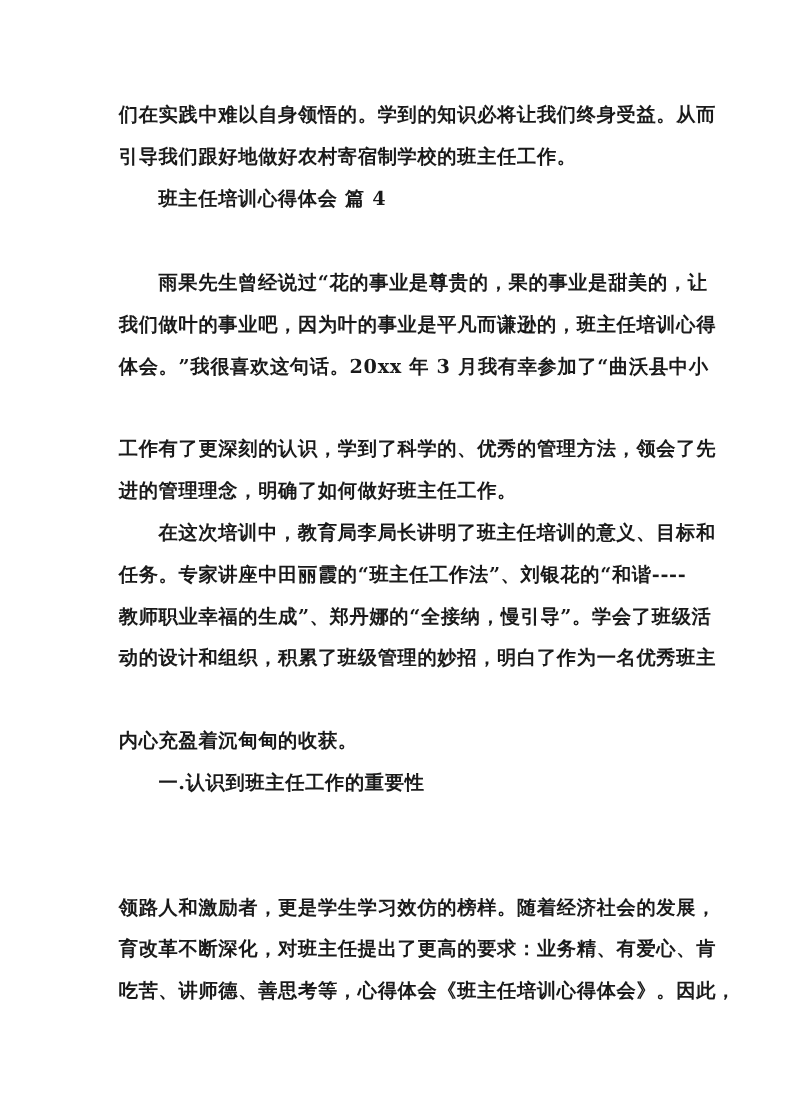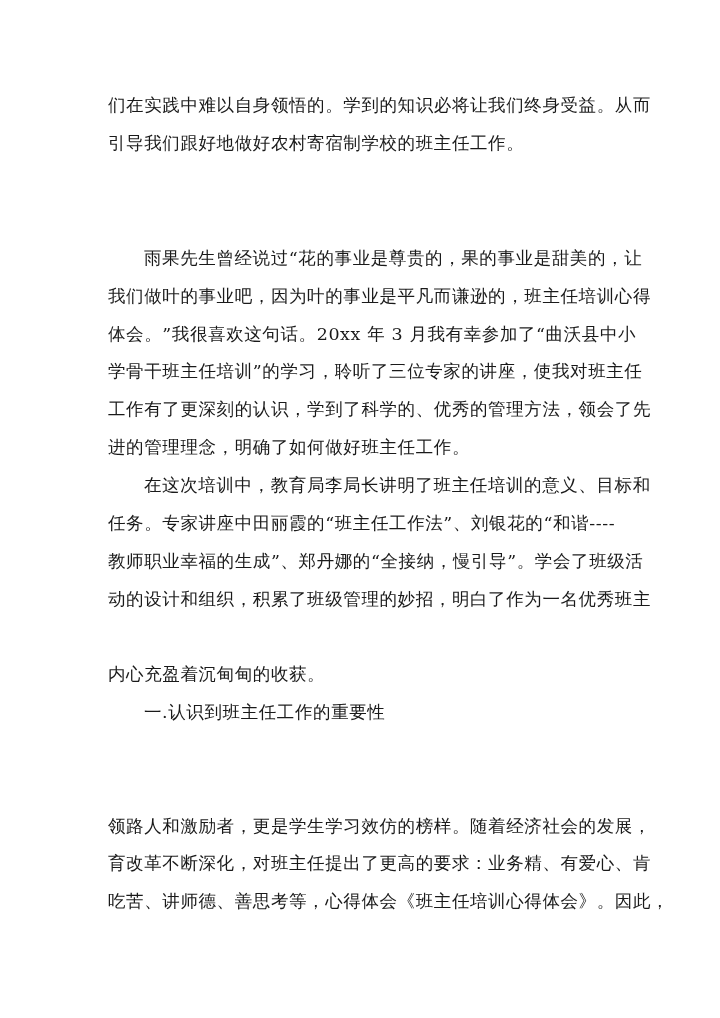--- a/index.html
+++ b/index.html
@@ -6,33 +6,34 @@
     body { width: 720px; height: 1018px; position: relative; overflow: hidden; }
     .page {
       position: absolute; left: 0; top: 0; width: 720px; height: 1018px; background: #fff;
       font-family: "DejaVu Serif", "Liberation Serif", serif;
       color: #1a1a1a;
     }
     .line {
       position: absolute; left: 108px; width: 530px;
       font-size: 17.5px; line-height: 24px; white-space: nowrap;
       letter-spacing: 0.6px;
+      font-weight: bold;
     }
     .indent { left: 144px; }
   </style>
 </head>
 <body>
 
 <div class="page">
   <div class="line" style="top:93px">们在实践中难以自身领悟的。学到的知识必将让我们终身受益。从而</div>
   <div class="line" style="top:131px">引导我们跟好地做好农村寄宿制学校的班主任工作。</div>
+  <div class="line indent" style="top:169px">班主任培训心得体会 篇 4</div>
   <div class="line indent" style="top:246px">雨果先生曾经说过“花的事业是尊贵的，果的事业是甜美的，让</div>
   <div class="line" style="top:284px">我们做叶的事业吧，因为叶的事业是平凡而谦逊的，班主任培训心得</div>
   <div class="line" style="top:322px">体会。”我很喜欢这句话。20xx 年 3 月我有幸参加了“曲沃县中小</div>
-  <div class="line" style="top:359px">学骨干班主任培训”的学习，聆听了三位专家的讲座，使我对班主任</div>
   <div class="line" style="top:397px">工作有了更深刻的认识，学到了科学的、优秀的管理方法，领会了先</div>
   <div class="line" style="top:435px">进的管理理念，明确了如何做好班主任工作。</div>
   <div class="line indent" style="top:473px">在这次培训中，教育局李局长讲明了班主任培训的意义、目标和</div>
   <div class="line" style="top:511px">任务。专家讲座中田丽霞的“班主任工作法”、刘银花的“和谐----</div>
   <div class="line" style="top:549px">教师职业幸福的生成”、郑丹娜的“全接纳，慢引导”。学会了班级活</div>
   <div class="line" style="top:587px">动的设计和组织，积累了班级管理的妙招，明白了作为一名优秀班主</div>
   <div class="line" style="top:662px">内心充盈着沉甸甸的收获。</div>
   <div class="line indent" style="top:700px">一.认识到班主任工作的重要性</div>
   <div class="line" style="top:814px">领路人和激励者，更是学生学习效仿的榜样。随着经济社会的发展，</div>
   <div class="line" style="top:851px">育改革不断深化，对班主任提出了更高的要求：业务精、有爱心、肯</div>

